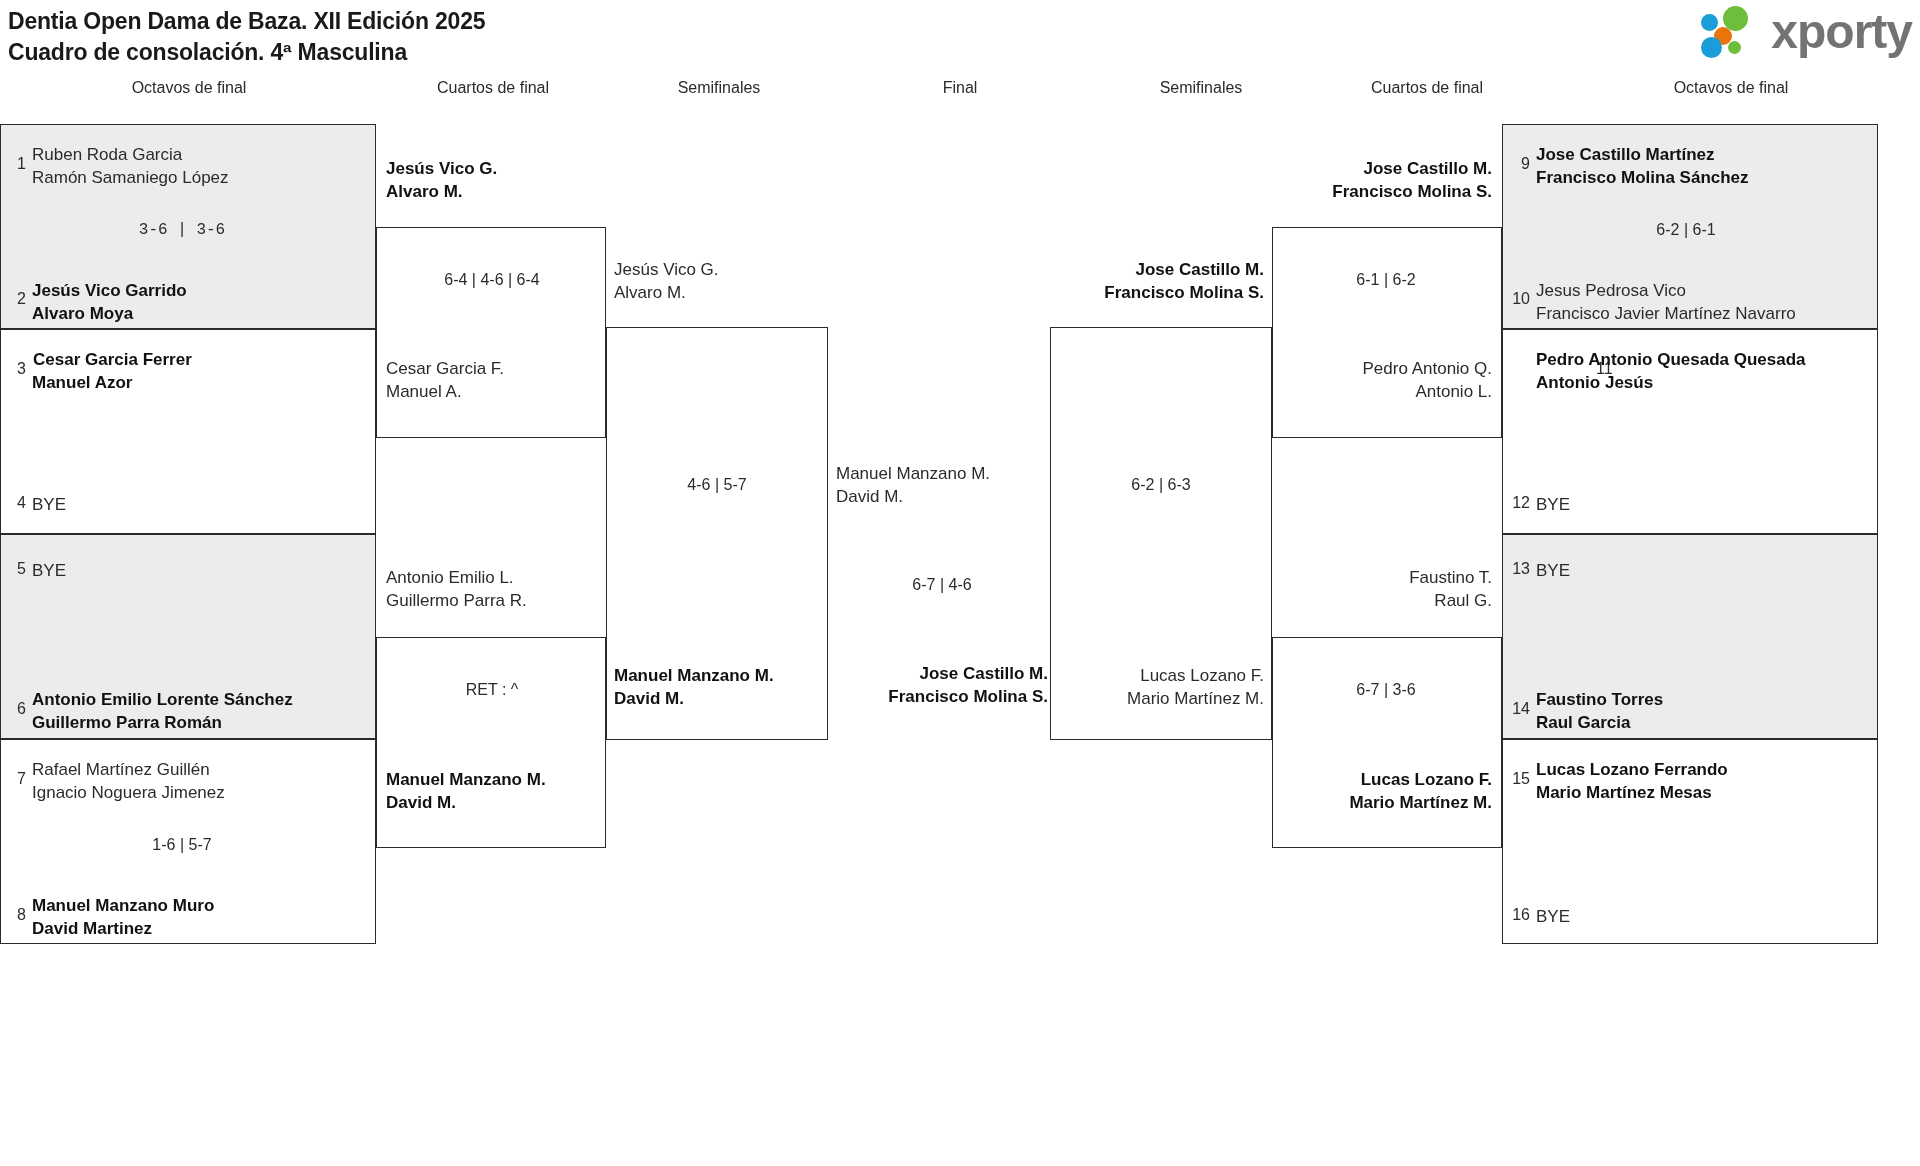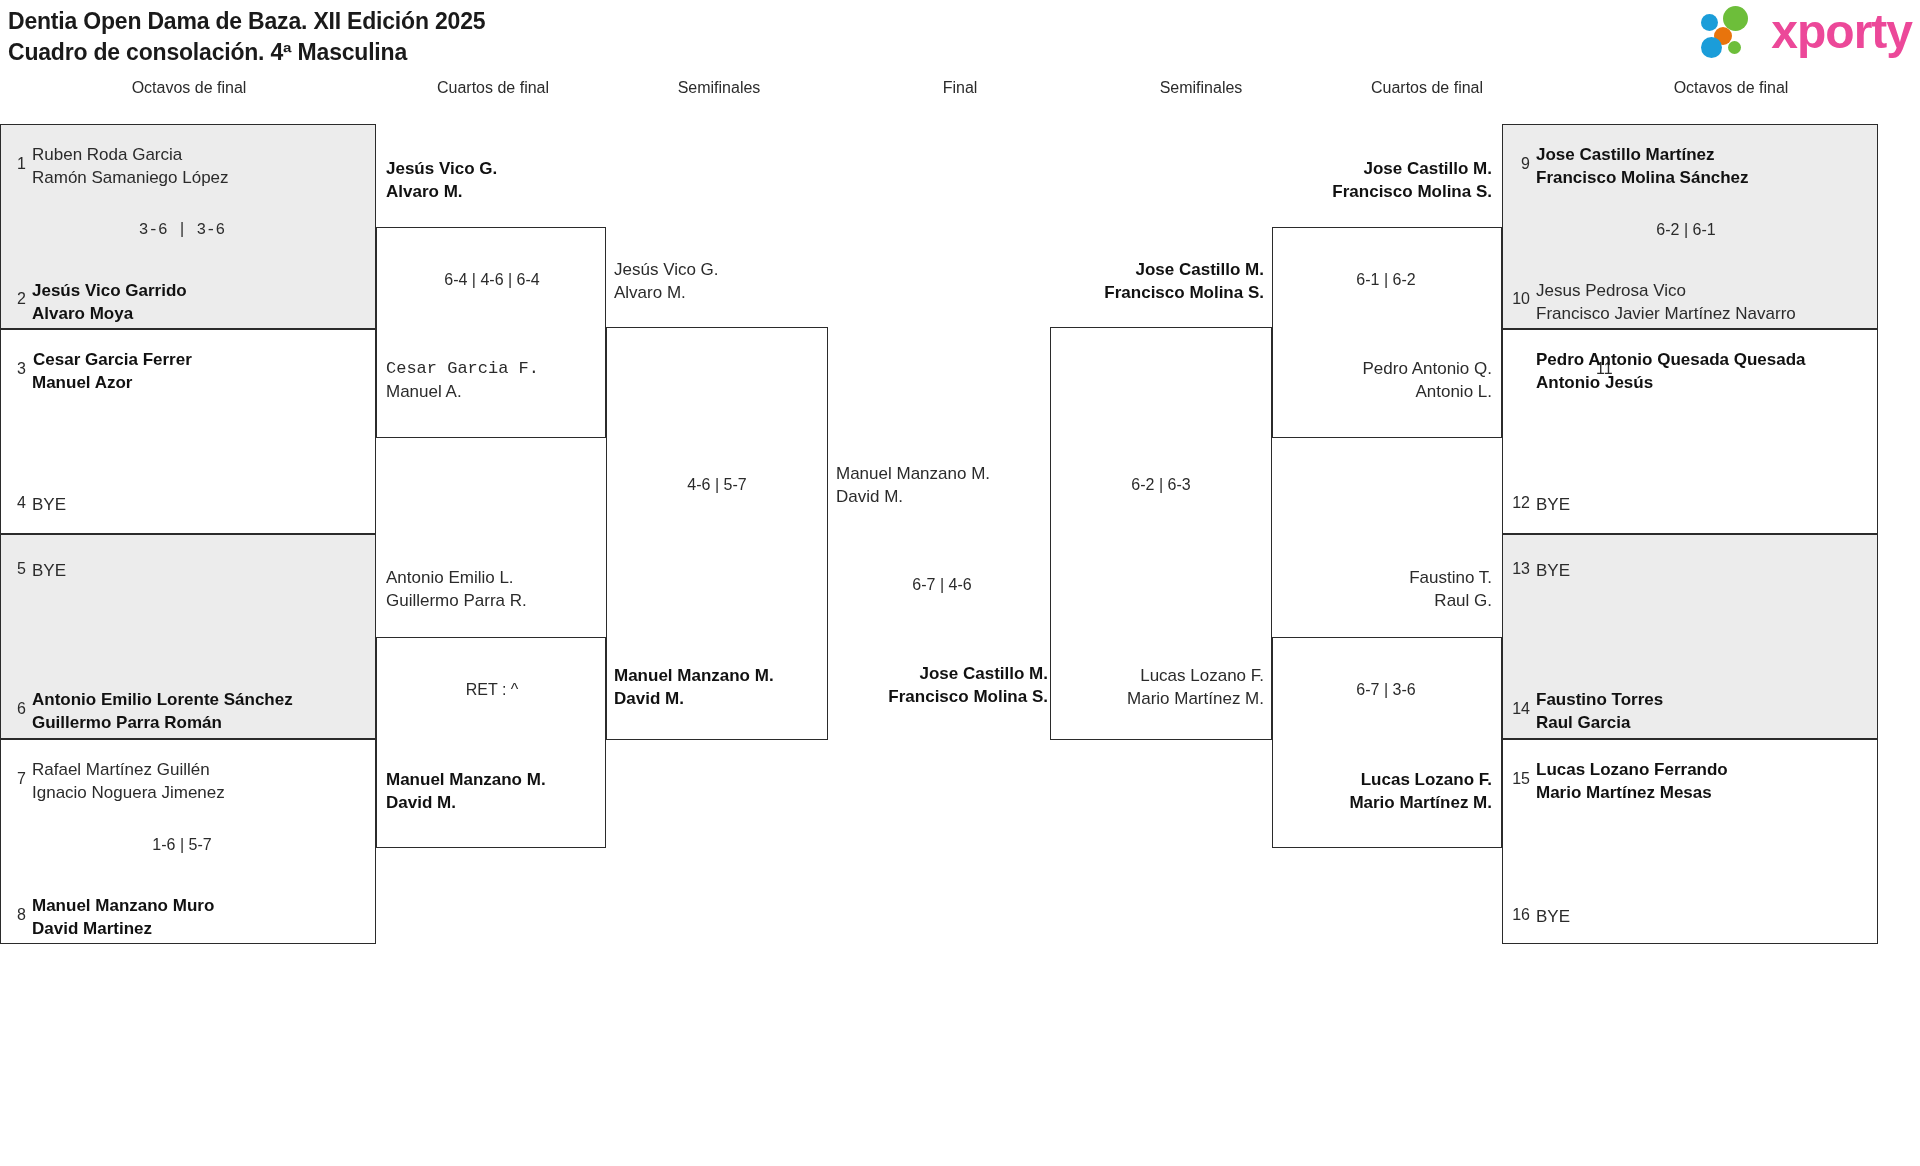--- a/index.html
+++ b/index.html
@@ -24,21 +24,21 @@
     display: flex; align-items: center; gap: 8px;
   }
   .logo-dots { position: relative; width: 62px; height: 52px; }
   .logo-dots i { position: absolute; border-radius: 50%; display: block; }
   .d1 { width: 17px; height: 17px; left: 0px;  top: 8px;  background: #1b9dd9; }
   .d2 { width: 25px; height: 25px; left: 22px; top: 0px;  background: #6dbe3a; }
   .d3 { width: 18px; height: 18px; left: 13px; top: 21px; background: #e8740c; }
   .d4 { width: 21px; height: 21px; left: 0px;  top: 31px; background: #1b9dd9; }
   .d5 { width: 13px; height: 13px; left: 27px; top: 35px; background: #6dbe3a; }
   .logo-word {
-    font-size: 48px; font-weight: bold; color: #ec4899;
+    font-size: 48px; font-weight: bold; color: #737373;
     letter-spacing: -1px; line-height: 52px;
   }
 
   
   .round-head {
     position: absolute; top: 76px; height: 24px;
     font-size: 16px; line-height: 24px; text-align: center; color: #2b2b2b;
     white-space: nowrap;
   }
 
@@ -131,21 +131,21 @@
   <div class="entry" style="left:32px; top:781px;">Ignacio Noguera Jimenez</div>
   <div class="score c" style="left:32px; top:835px; width:300px;">1-6 | 5-7</div>
   <div class="seed" style="left:0px;  top:906px;">8</div>
   <div class="entry win" style="left:32px; top:894px;">Manuel Manzano Muro</div>
   <div class="entry win" style="left:32px; top:917px;text-align:center;">David Martinez</div>
 
   <div class="box plain" style="left:376px; top:227px; width:230px; height:211px;"></div>
   <div class="name-lbl win" style="left:386px; top:157px;">Jesús Vico G.</div>
   <div class="name-lbl win" style="left:386px; top:180px;">Alvaro M.</div>
   <div class="score c" style="left:386px; top:270px; width:212px;">6-4 | 4-6 | 6-4</div>
-  <div class="name-lbl" style="left:386px; top:357px;font-family:Liberation Mono, monospace;">Cesar Garcia F.</div>
+  <div class="name-lbl" style="left:386px; top:357px;">Cesar Garcia F.</div>
   <div class="name-lbl" style="left:386px; top:380px;">Manuel A.</div>
 
   <div class="box plain" style="left:376px; top:637px; width:230px; height:211px;"></div>
   <div class="name-lbl" style="left:386px; top:566px;">Antonio Emilio L.</div>
   <div class="name-lbl" style="left:386px; top:589px;">Guillermo Parra R.</div>
   <div class="score c" style="left:386px; top:680px; width:212px;">RET : ^</div>
   <div class="name-lbl win" style="left:386px; top:768px;">Manuel Manzano M.</div>
   <div class="name-lbl win" style="left:386px; top:791px;">David M.</div>
 
   <div class="box plain" style="left:606px; top:327px; width:222px; height:413px;"></div>

